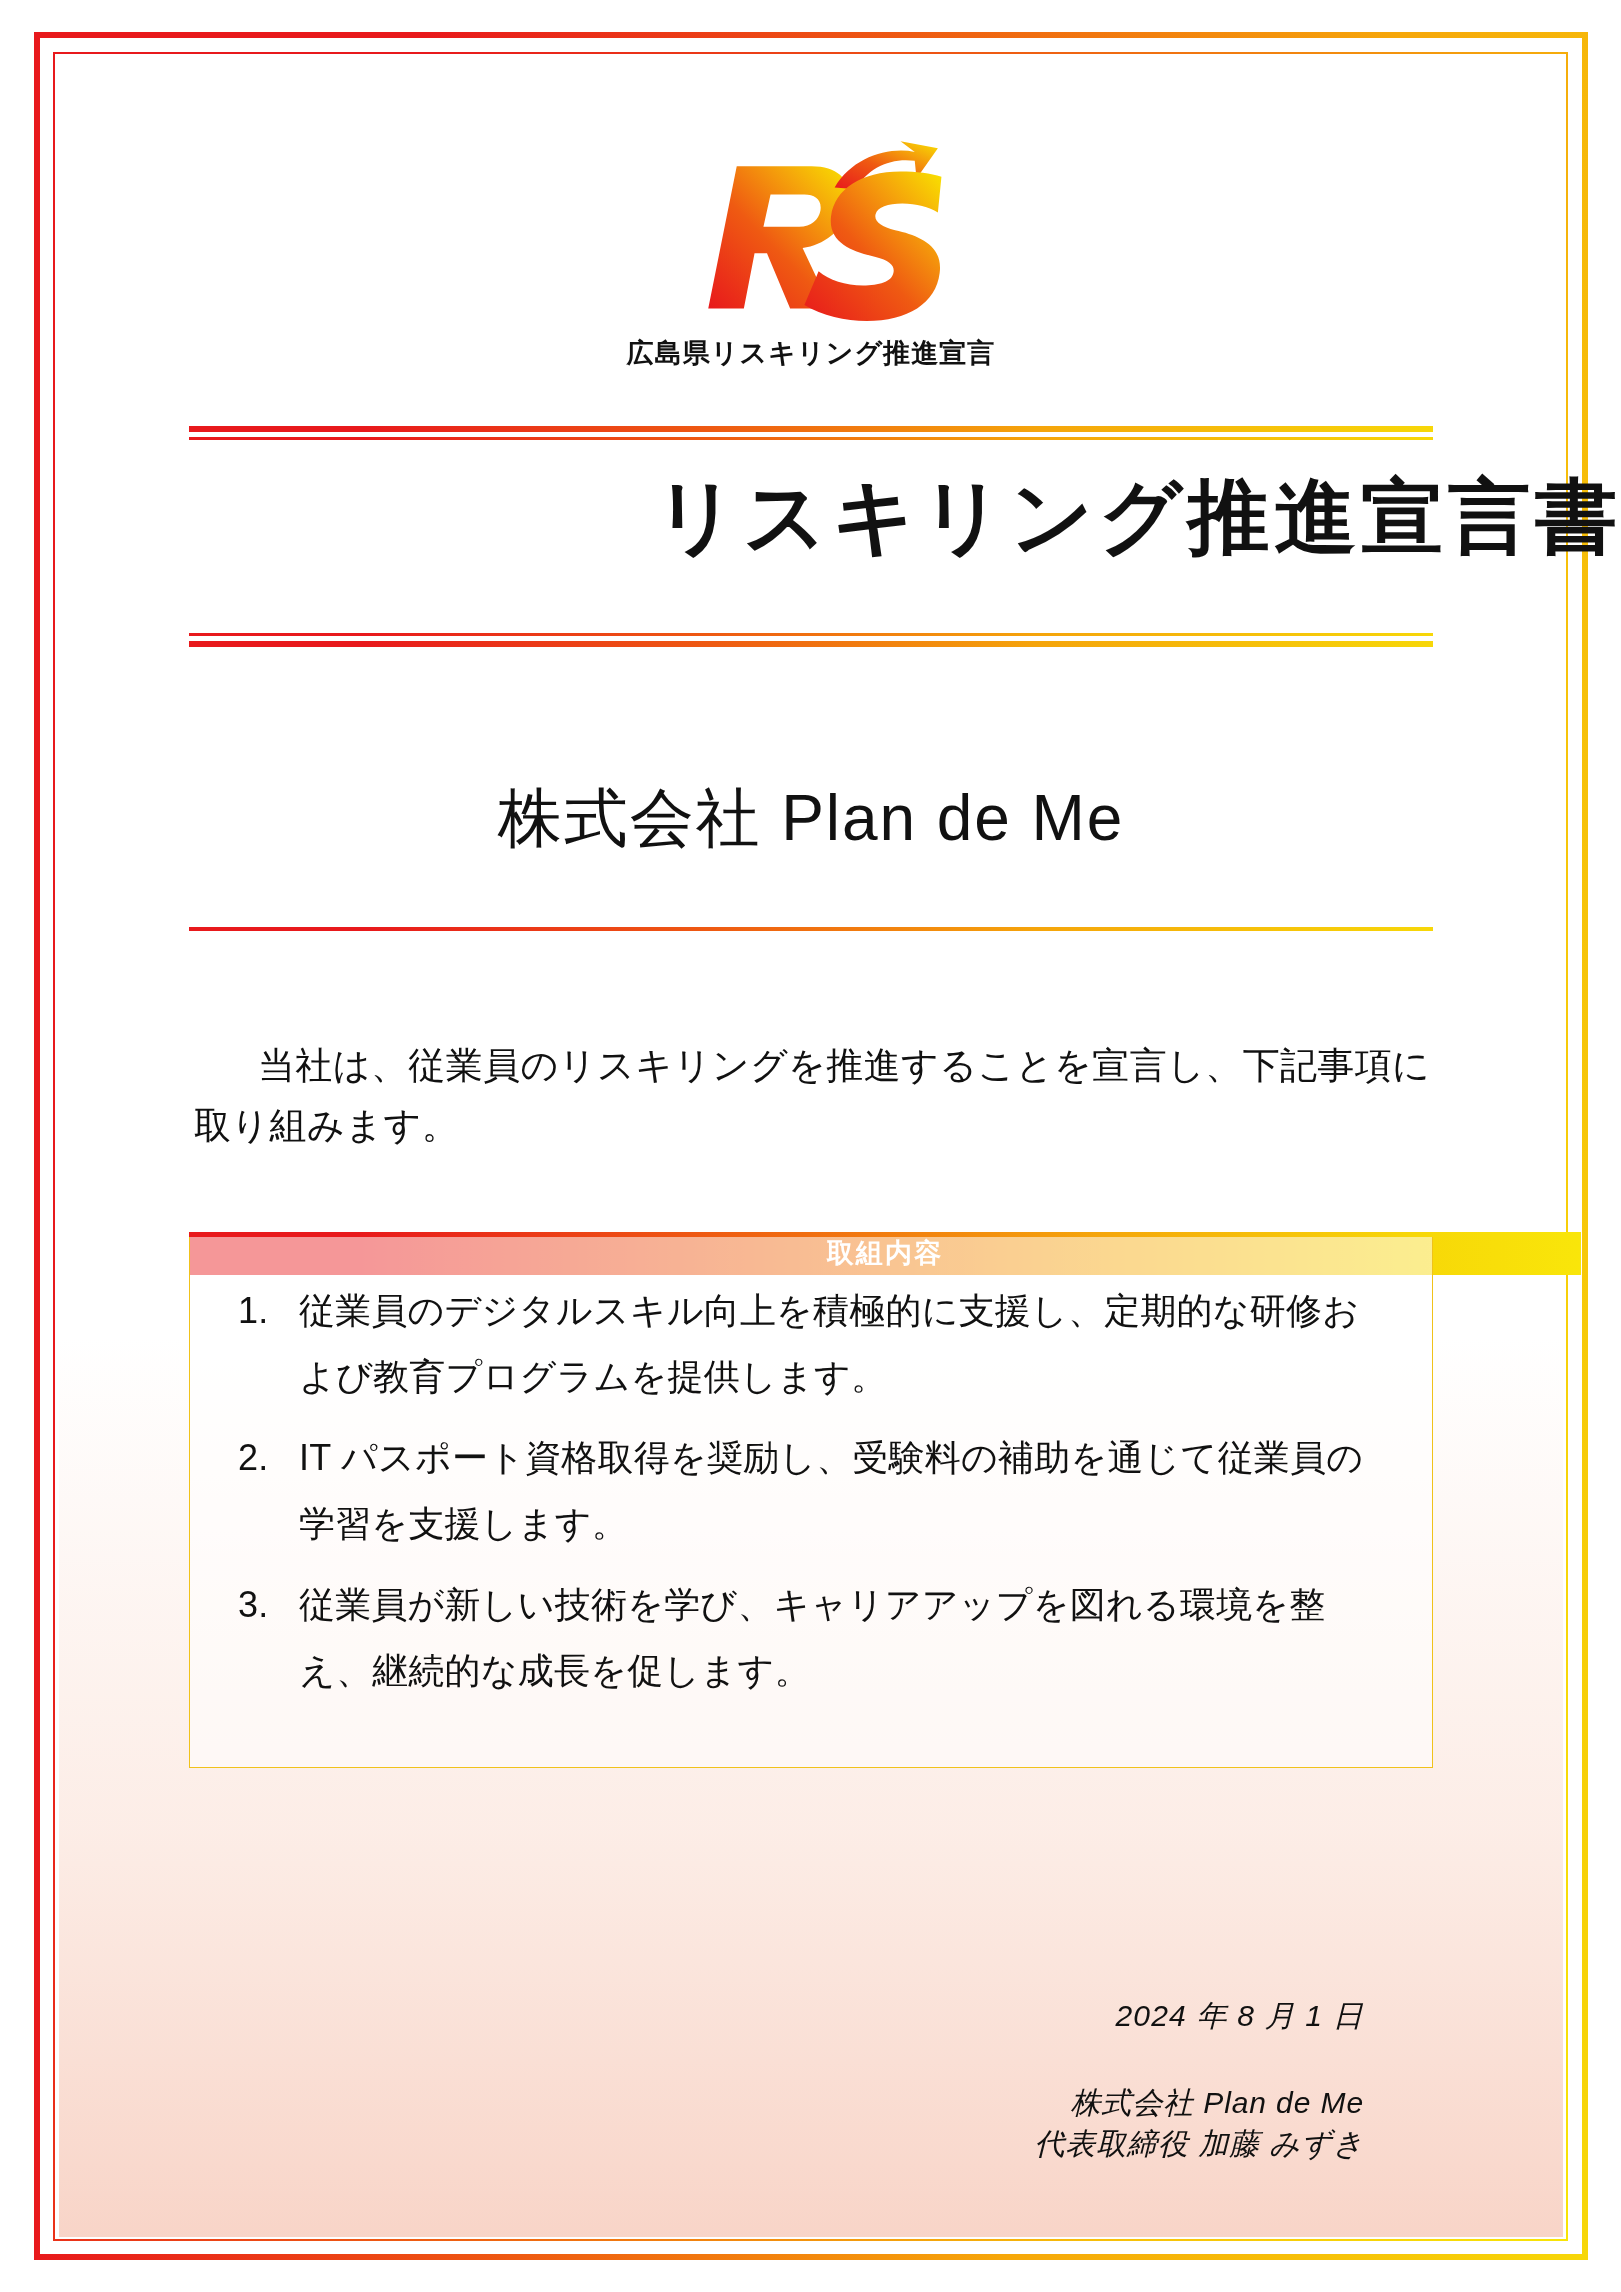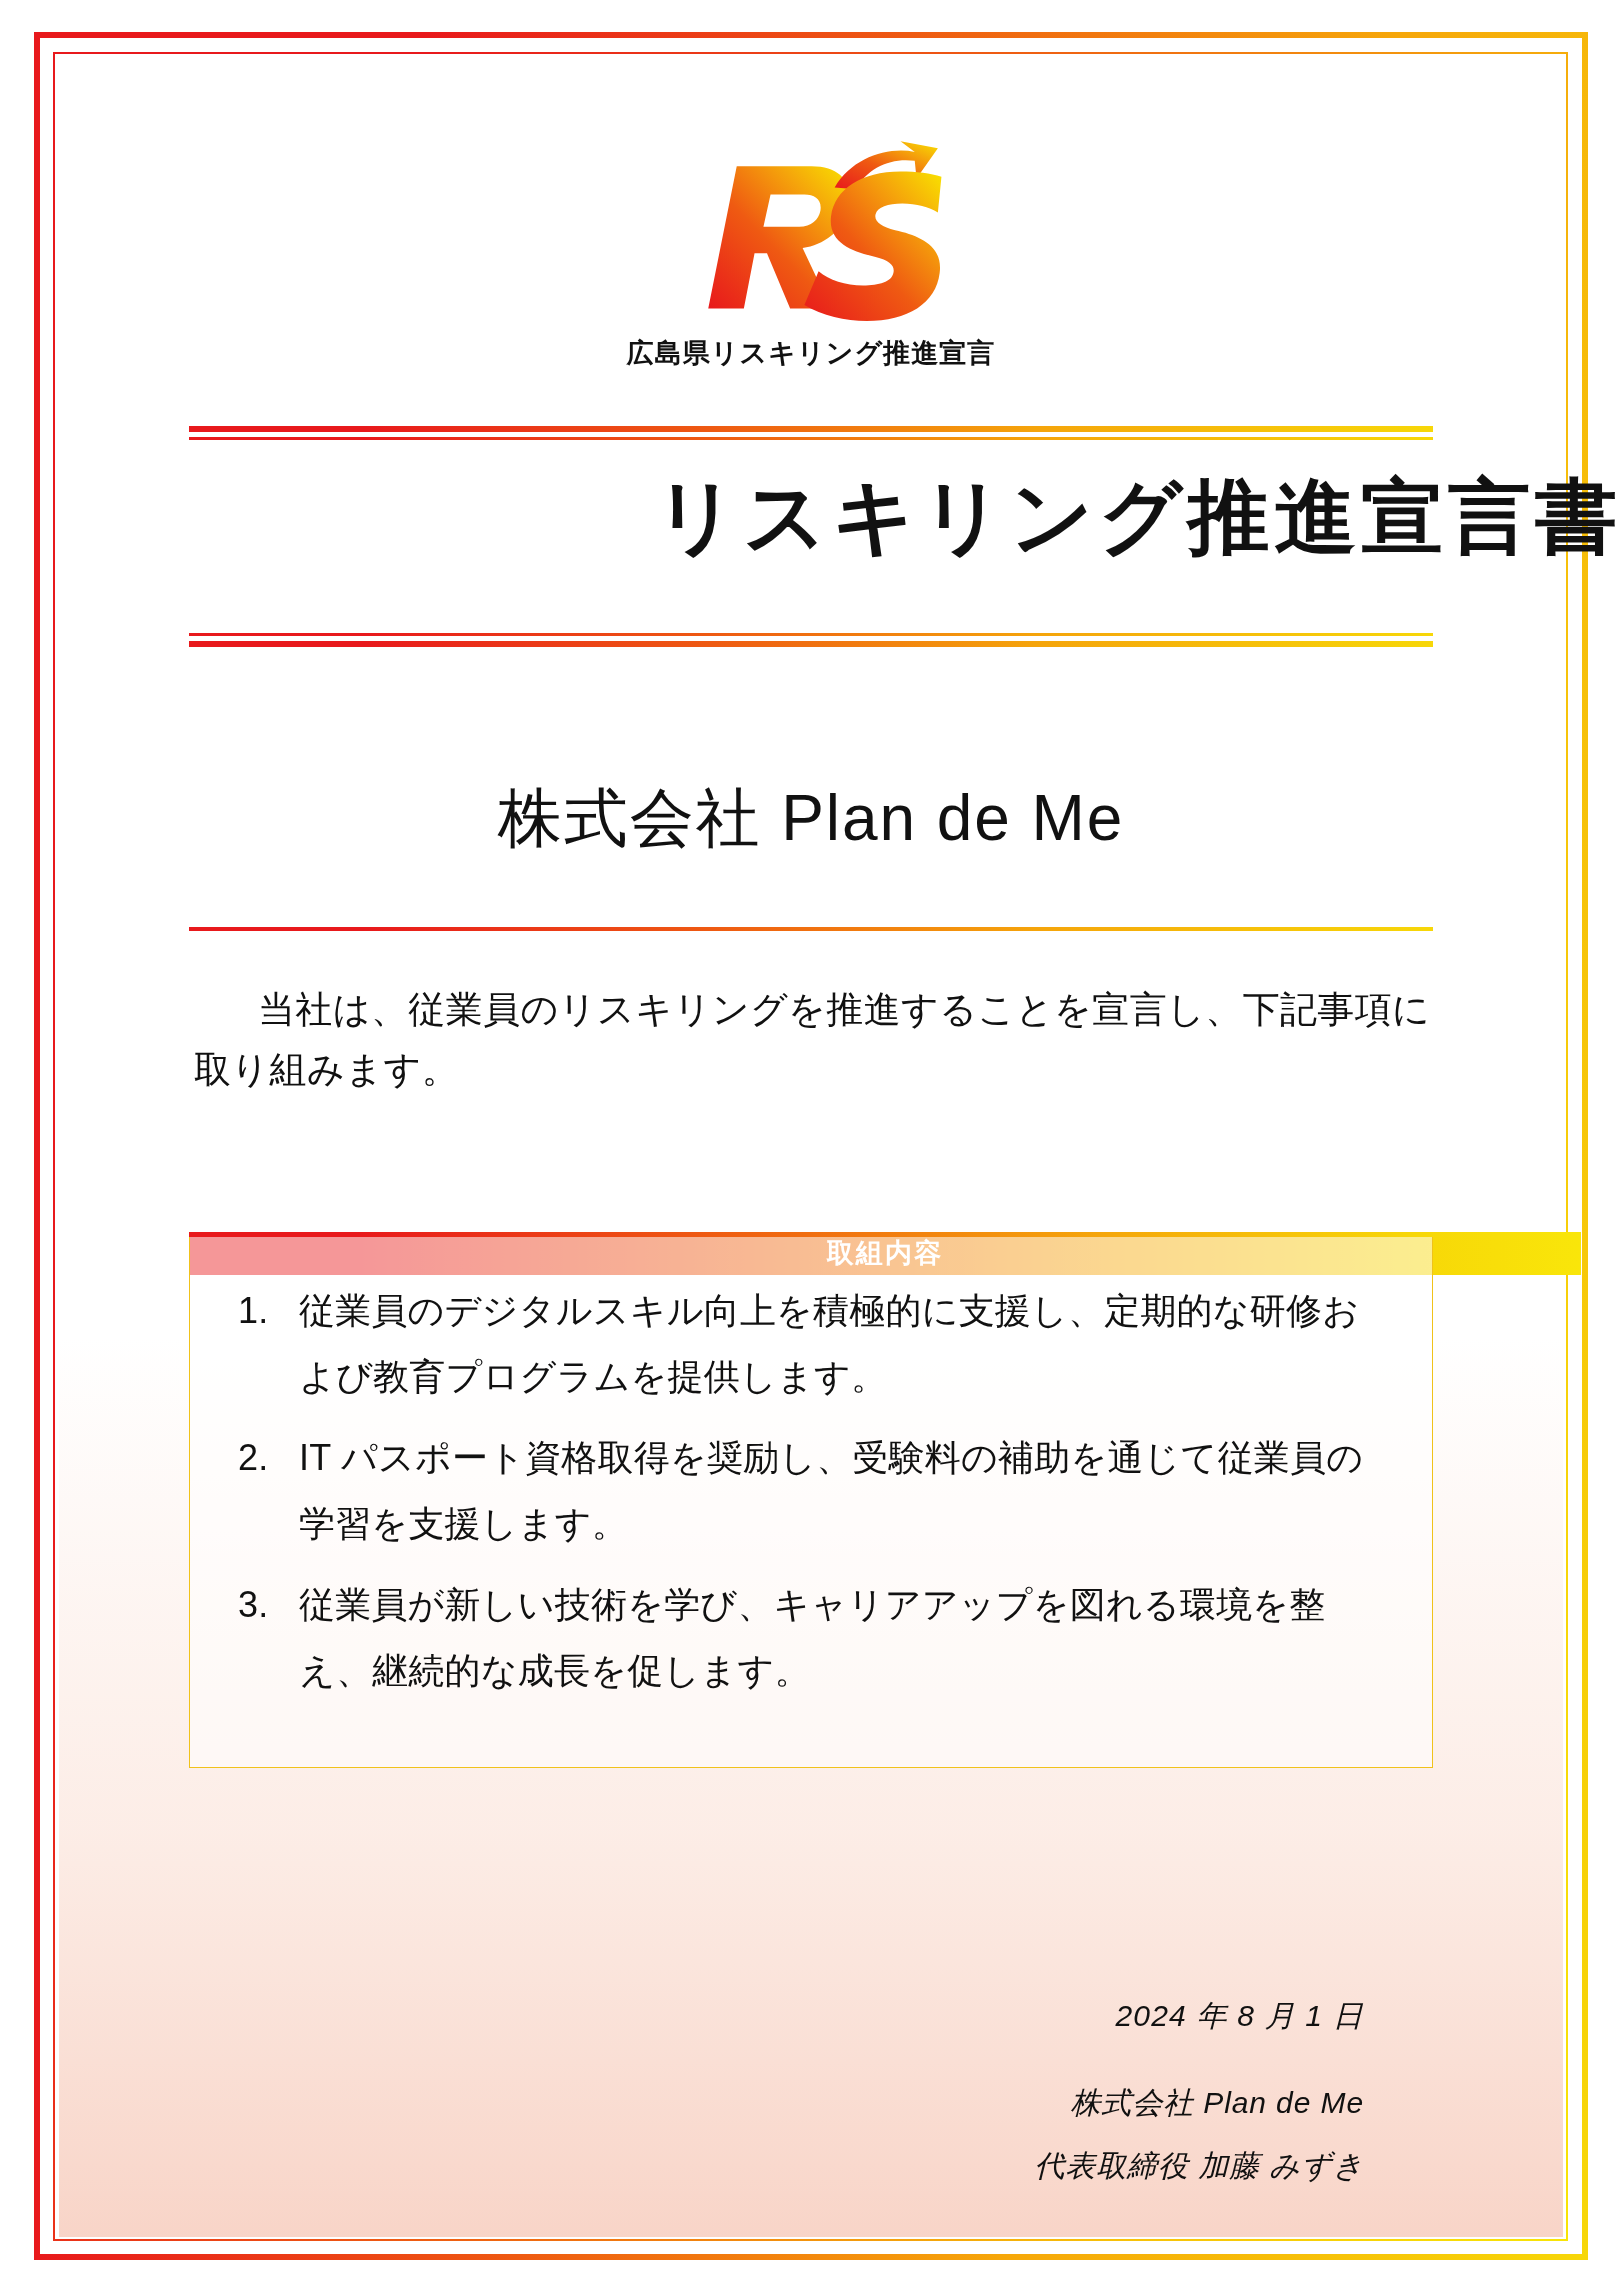--- a/index.html
+++ b/index.html
@@ -143,21 +143,21 @@
     width: 1622px;
     text-align: center;
     font-size: 64px;
     color: #111111;
     letter-spacing: 0.03em;
   }
 
   .lead-text {
     position: absolute;
     left: 194px;
-    top: 980px;
+    top: 1036px;
     width: 1239px;
     font-size: 37px;
     line-height: 1.62;
     color: #111111;
     letter-spacing: 0.01em;
   }
   .lead-text .indent {
     display: inline-block;
     width: 64px;
   }
@@ -225,21 +225,21 @@
   }
   .footer .signer-company {
     margin-top: 46px;
     text-align: right;
     padding-right: 258px;
     font-size: 30px;
     color: #111111;
     letter-spacing: 0.03em;
   }
   .footer .signer-name {
-    margin-top: 22px;
+    margin-top: 0;
     text-align: right;
     padding-right: 258px;
     font-size: 30px;
     color: #111111;
     letter-spacing: 0.03em;
   }
 </style>
 </head>
 <body>
 

